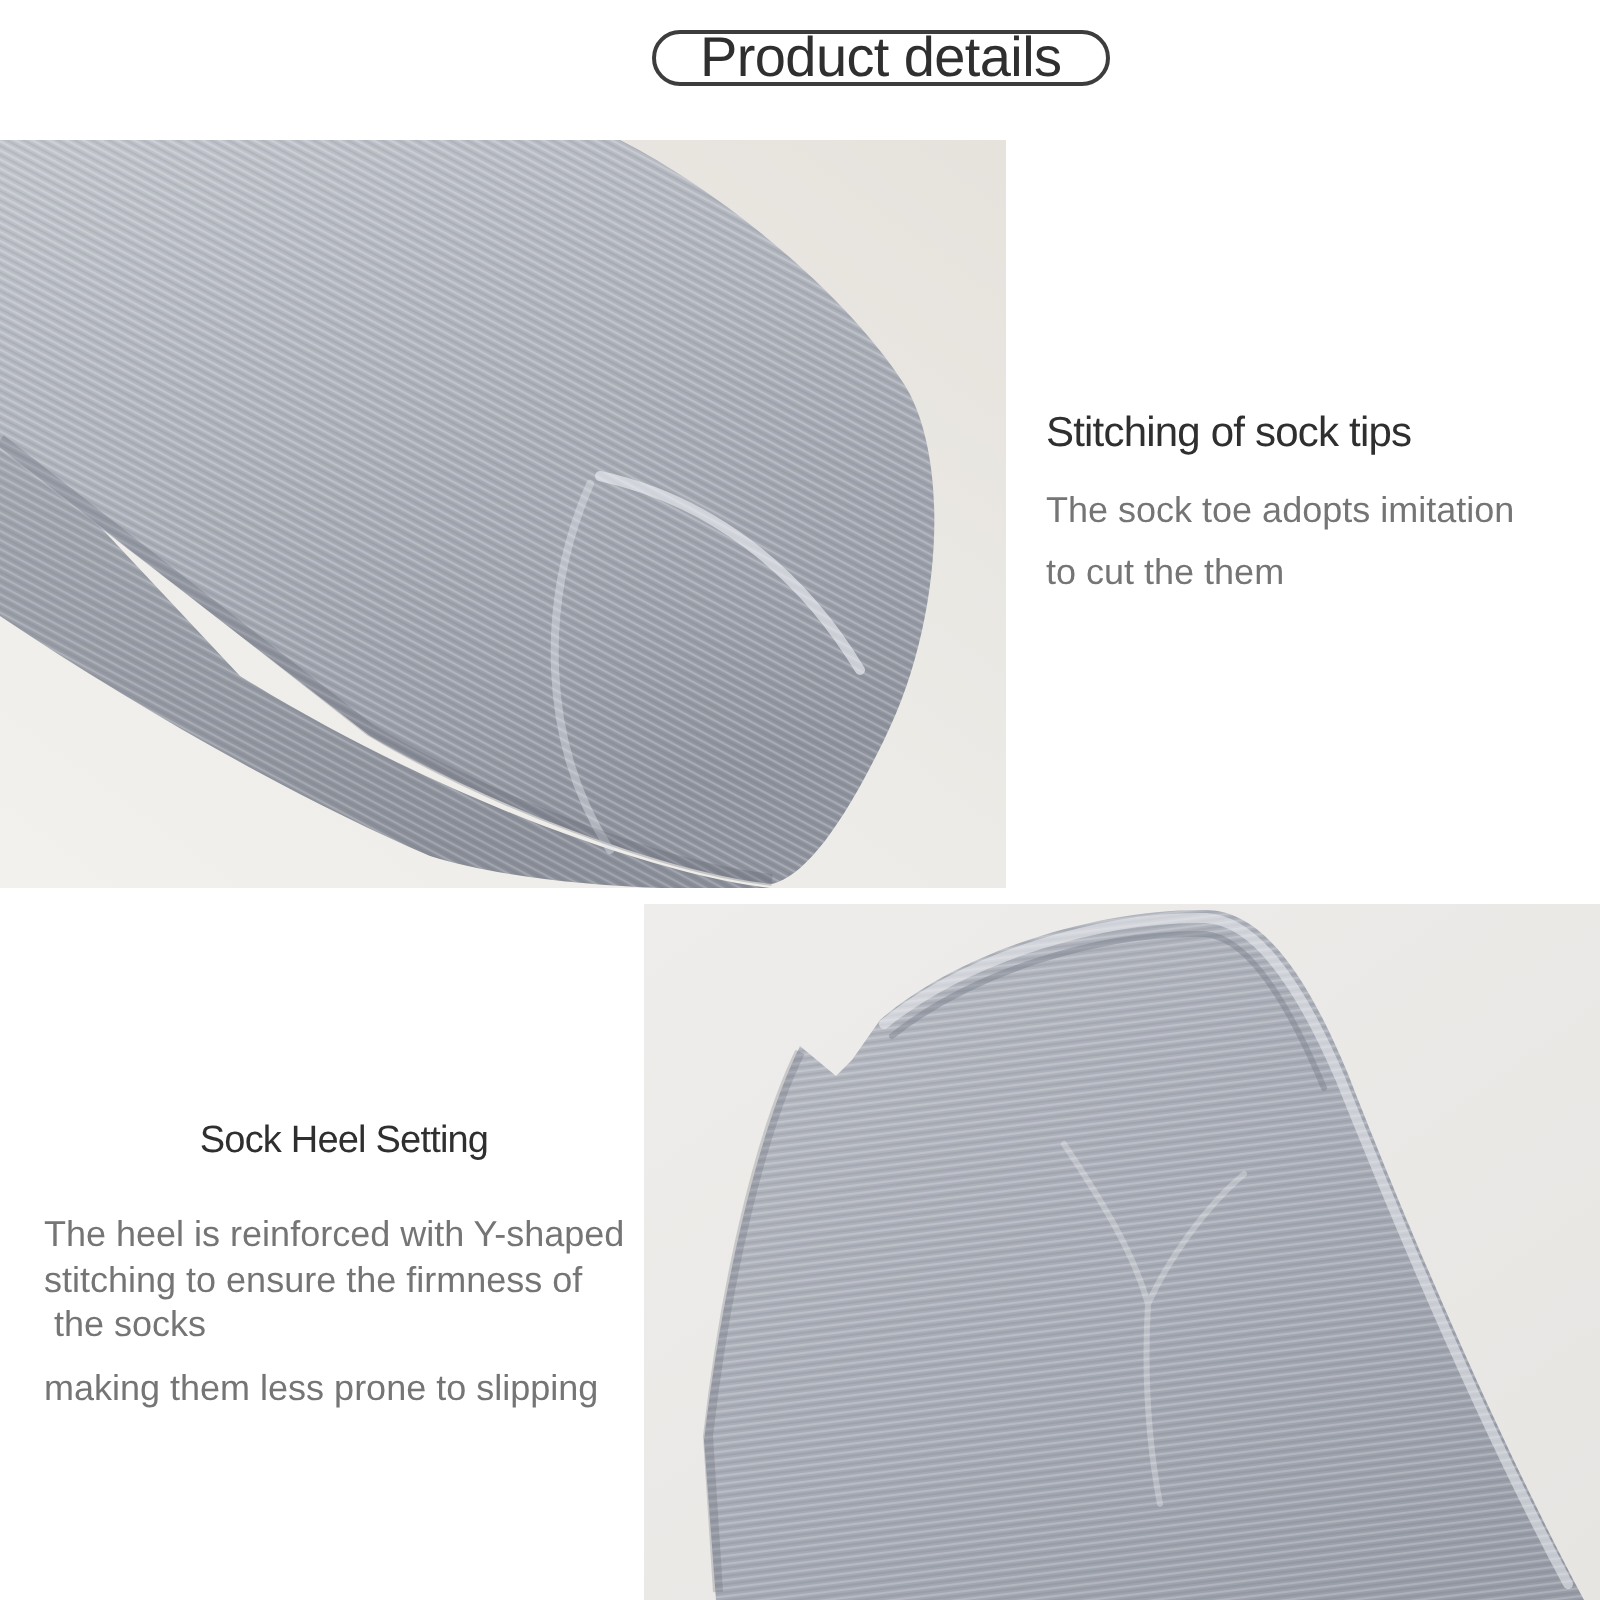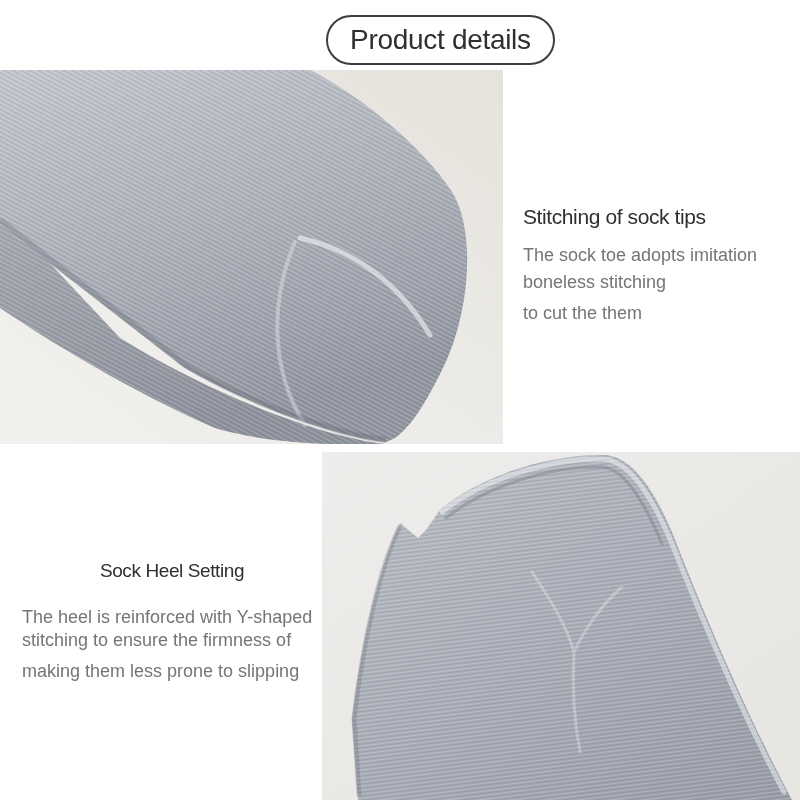--- a/index.html
+++ b/index.html
@@ -5,21 +5,21 @@
   html,body{margin:0;padding:0;}
   body{
     width:800px;height:800px;position:relative;overflow:hidden;
     background:var(--page-bg,#ffffff);
     font-family:"Liberation Sans","DejaVu Sans",sans-serif;
   }
   .abs{position:absolute;}
 
   
   .badge{
-    left:326px;top:15px;height:50px;min-width:220px;
+    left:326px;top:15px;height:28px;min-width:220px;
     display:inline-flex;align-items:center;justify-content:center;
     padding:0 22px;box-sizing:border-box;
     border:2px solid var(--badge-border,#3d3d3d);
     border-radius:25px;
     color:var(--heading-text,#2e2e2e);
     font-size:28px;letter-spacing:-0.3px;
   }
 
   
   .photo{overflow:hidden;}
@@ -84,21 +84,20 @@
     <path d="M 295 172 C 270 230 270 300 305 355" fill="none" stroke="rgba(225,228,234,0.45)" stroke-width="4" stroke-linecap="round"></path>
 
     <path d="M 0 150 L 185 295 C 240 328 330 364 386 370" fill="none" stroke="rgba(90,95,108,0.28)" stroke-width="6"></path>
   </svg>
 </div>
 
 <h2 class="abs sec-heading sec1-heading">Stitching of sock tips</h2>
 <div class="abs sec-body sec1-body">
   <div class="para">
     <div class="line">The sock toe adopts imitation</div>
-    <div class="line">boneless stitching</div>
   </div>
   <div class="para">
     <div class="line">to cut the them</div>
   </div>
 </div>
 
 <div class="abs photo photo-heel">
   <svg width="478" height="348" viewBox="0 0 478 348" xmlns="http://www.w3.org/2000/svg">
     <defs>
       <linearGradient id="bg2" x1="0" y1="0" x2="1" y2="1">
@@ -142,17 +141,18 @@
 
     <path d="M 78 74 C 58 115 41 188 32 266 L 37 344" fill="none" stroke="rgba(90,95,108,0.25)" stroke-width="5"></path>
   </svg>
 </div>
 
 <h2 class="abs sec-heading sec2-heading">Sock Heel Setting</h2>
 <div class="abs sec-body sec2-body">
   <div class="para">
     <div class="line">The heel is reinforced with Y-shaped</div>
     <div class="line">stitching to ensure the firmness of</div>
+    <div class="line"> the socks</div>
   </div>
   <div class="para">
     <div class="line">making them less prone to slipping</div>
   </div>
 </div>
 
 </body></html>

